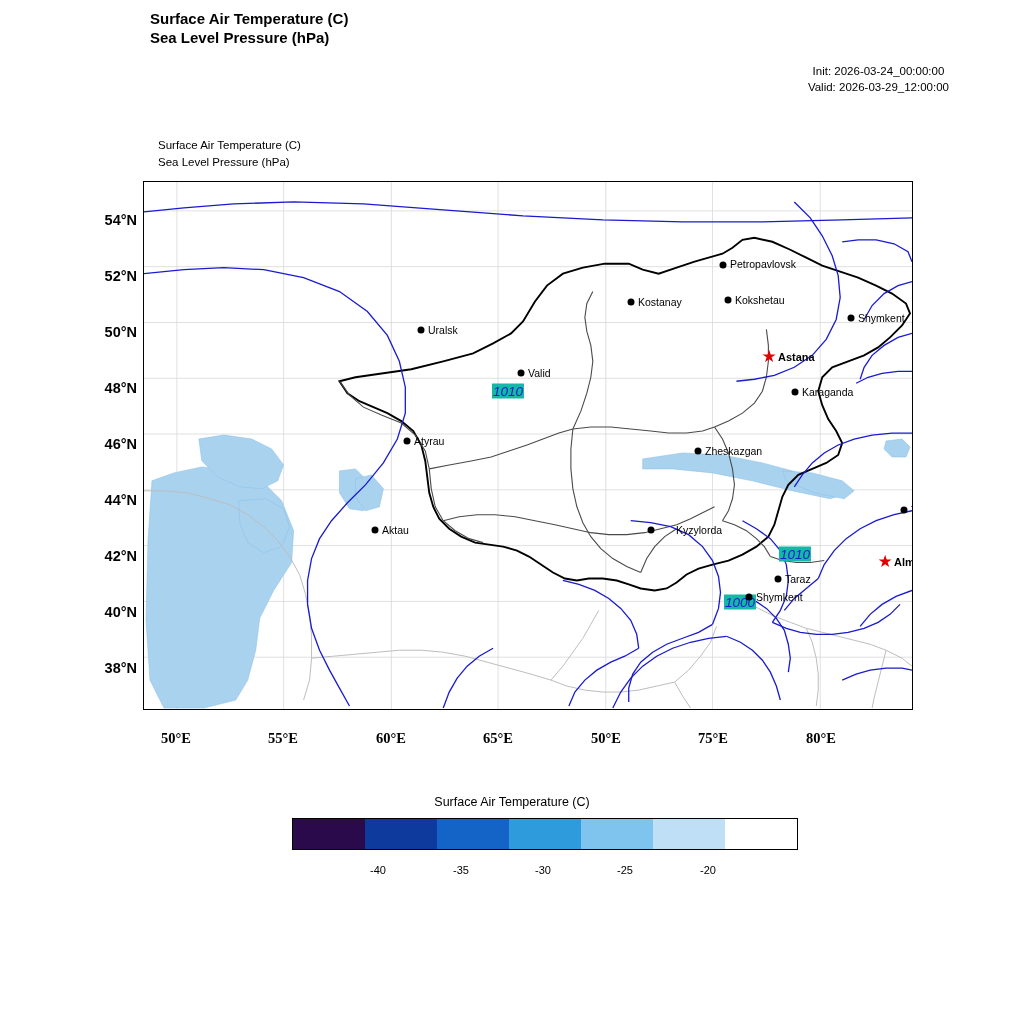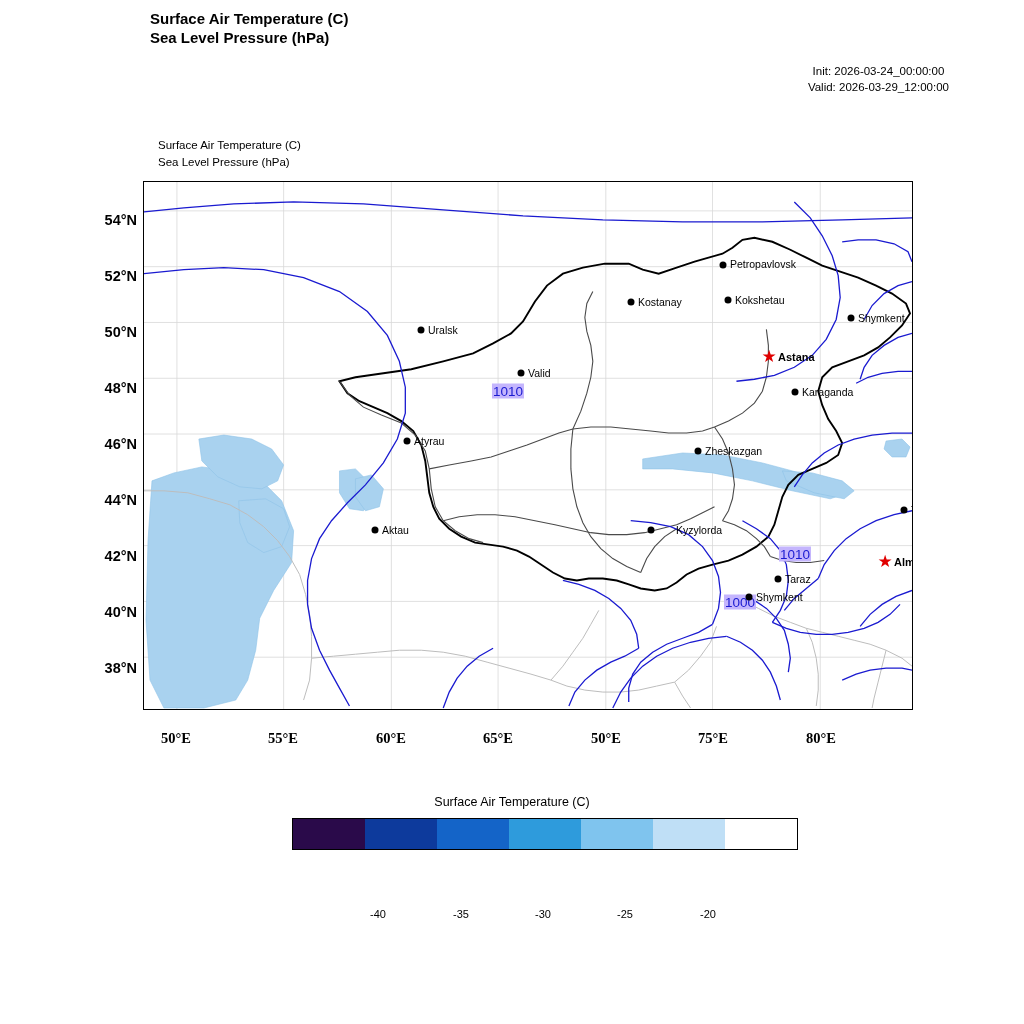--- a/index.html
+++ b/index.html
@@ -117,24 +117,25 @@
     font-weight: bold;
     white-space: nowrap;
     transform: translate(0, -50%);
   }
 
   
   .iso-label {
     position: absolute;
     font-size: 13.5px;
     color: #1a1ad0;
-    background: #c4b5fd;
+    background: #14b8a6;
     padding: 0 1px;
     transform: translate(-50%, -50%);
     white-space: nowrap;
+    font-style: italic;
   }
 
   
   #cbar-title {
     position: absolute;
     top: 795px;
     left: 0;
     width: 1024px;
     text-align: center;
     font-size: 12.5px;
@@ -149,21 +150,21 @@
     border: 1px solid #000;
     box-sizing: content-box;
   }
   #cbar .sw {
     flex: 1 1 0;
     height: 100%;
   }
   #cbar-ticks {
     position: absolute;
     left: 292px;
-    top: 908px;
+    top: 864px;
     width: 506px;
     height: 16px;
     text-decoration: underline;
   }
   #cbar-ticks span {
     position: absolute;
     font-size: 11px;
     transform: translateX(-50%);
   }
 </style>

